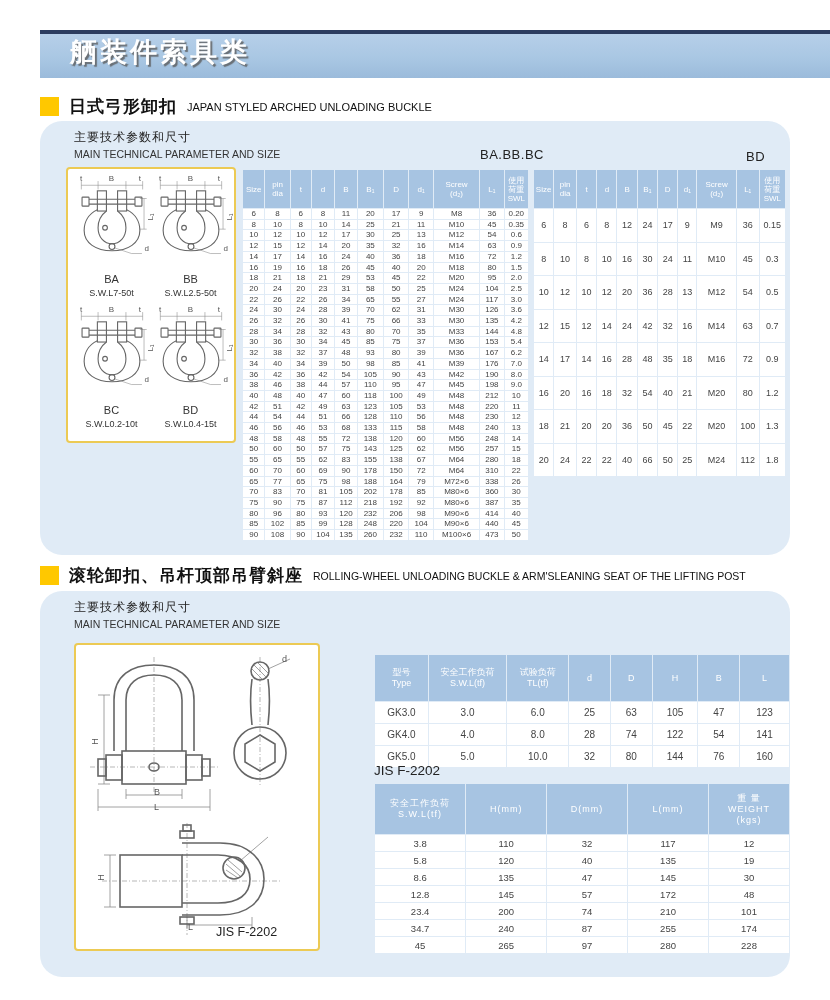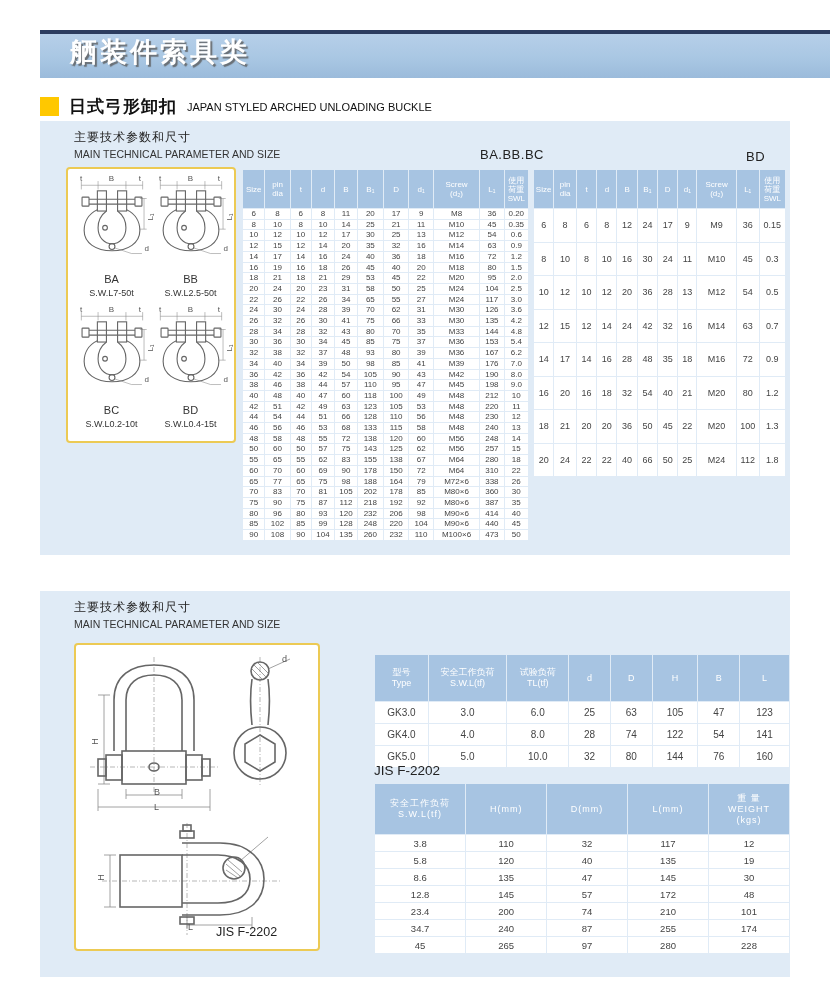--- a/index.html
+++ b/index.html
@@ -17,21 +17,21 @@
   .banner .en{font-size:19px;font-weight:bold;color:#fff;margin-left:16px;
     text-shadow:2px 2px 1px rgba(90,90,90,.65);letter-spacing:.5px;}
 
   
   .sec-head{position:absolute;left:40px;display:flex;align-items:center;}
   .bullet{width:19px;height:19px;background:#ffc800;flex:0 0 auto;}
   .sec-head .zh{font-size:17px;font-weight:bold;color:#111;margin-left:10px;letter-spacing:1px;}
   .sec-head .en{font-size:11px;font-weight:normal;color:#111;margin-left:10px;}
 
   
-  .panel{position:absolute;left:40px;width:750px;background:#e0ebf6;}
+  .panel{position:absolute;left:40px;width:750px;background:#e0ebf6;border-radius:22px;}
   #panel1{top:121px;height:434px;}
   #panel2{top:591px;height:386px;}
   .param{position:absolute;left:34px;top:8px;}
   .param .zh{font-size:12px;color:#222;letter-spacing:1px;}
   .param .en{font-size:10.5px;color:#333;margin-top:2px;}
 
   
   .dbox{position:absolute;background:#fff;border:2px solid #ecca54;border-radius:4px;}
   #dbox1{left:26px;top:46px;width:170px;height:276px;display:grid;
     grid-template-columns:1fr 1fr;grid-template-rows:1fr 1fr;padding:10px 4px 6px;row-gap:6px;}
@@ -837,20 +837,25 @@
             <td>50</td>
             <td>25</td>
             <td>M24</td>
             <td>112</td>
             <td>1.8</td>
           </tr>
         </tbody>
       </table>
   </div>
 
+  <div class="sec-head" style="top:564px;">
+    <span class="bullet"></span>
+    <span class="zh">滚轮卸扣、吊杆顶部吊臂斜座</span>
+    <span class="en" style="font-size:10.5px;">ROLLING-WHEEL UNLOADING BUCKLE &amp; ARM'SLEANING SEAT OF THE LIFTING POST</span>
+  </div>
 
   <div class="panel" id="panel2">
     <div class="param">
       <div class="zh">主要技术参数和尺寸</div>
       <div class="en">MAIN TECHNICAL PARAMETER AND SIZE</div>
     </div>
 
     <div class="dbox" id="dbox2">
       <svg id="svg-top" viewBox="0 0 230 158">
           <use href="#sym-shackle2"></use>

